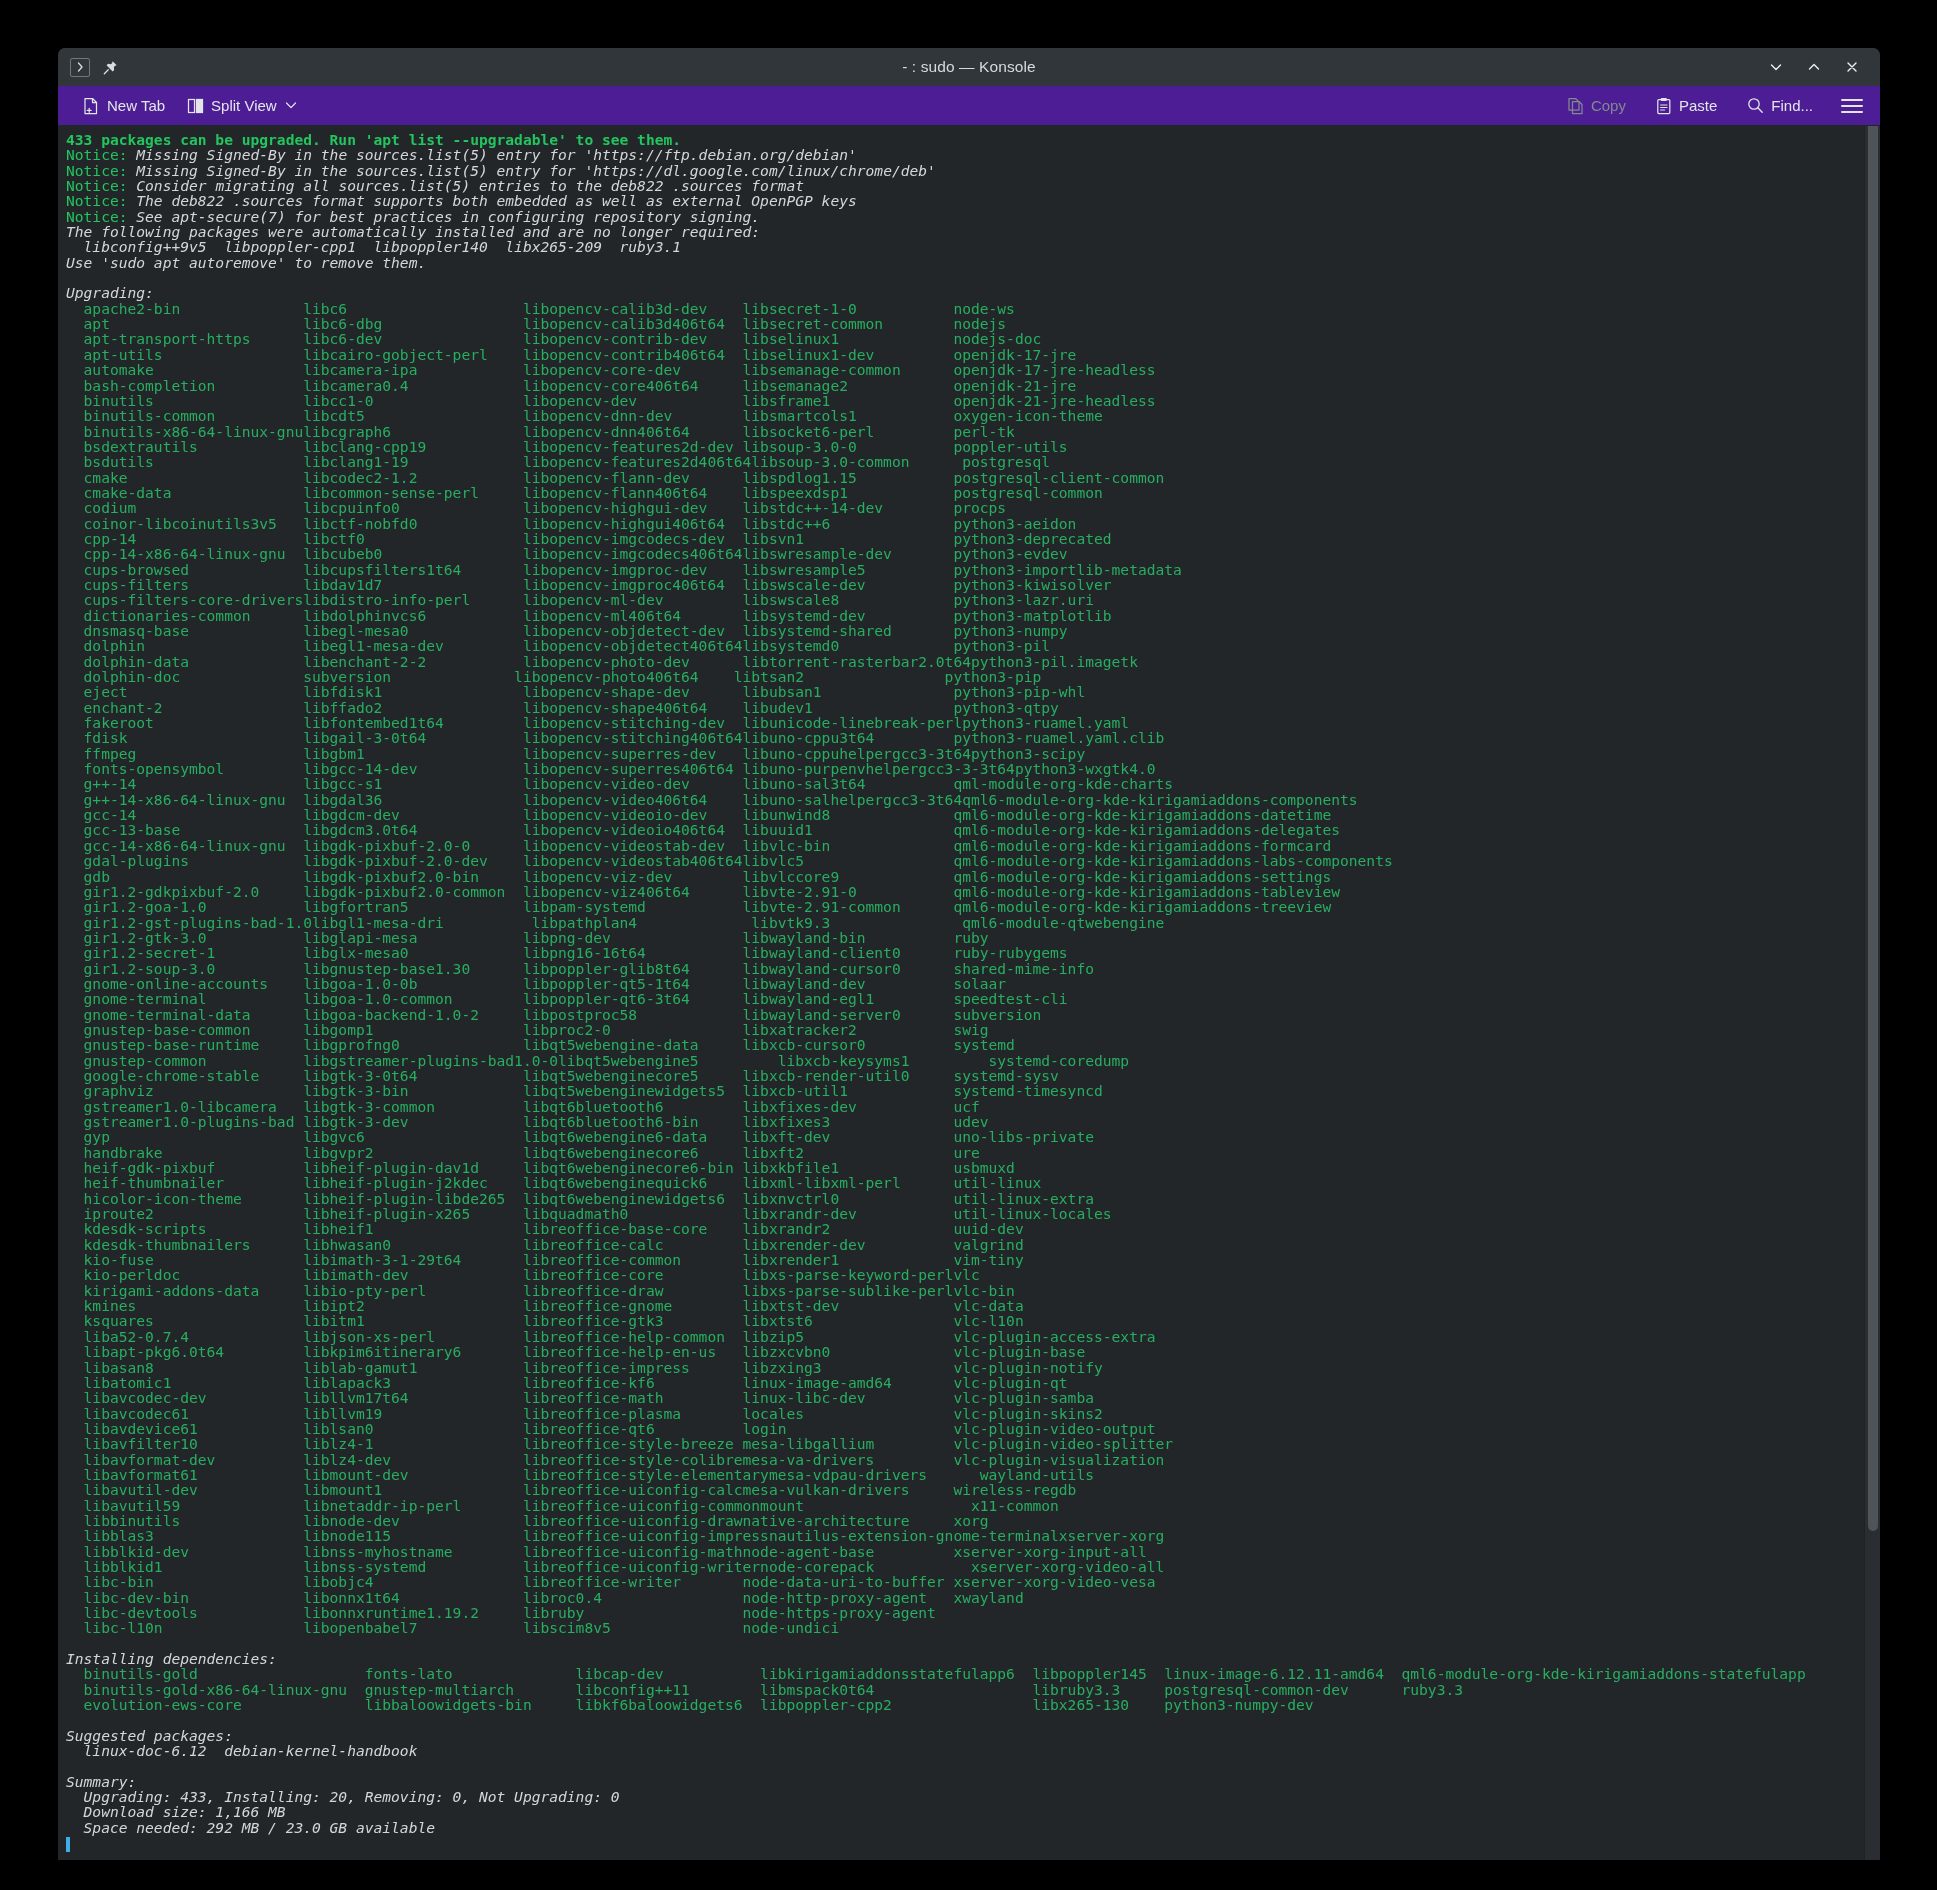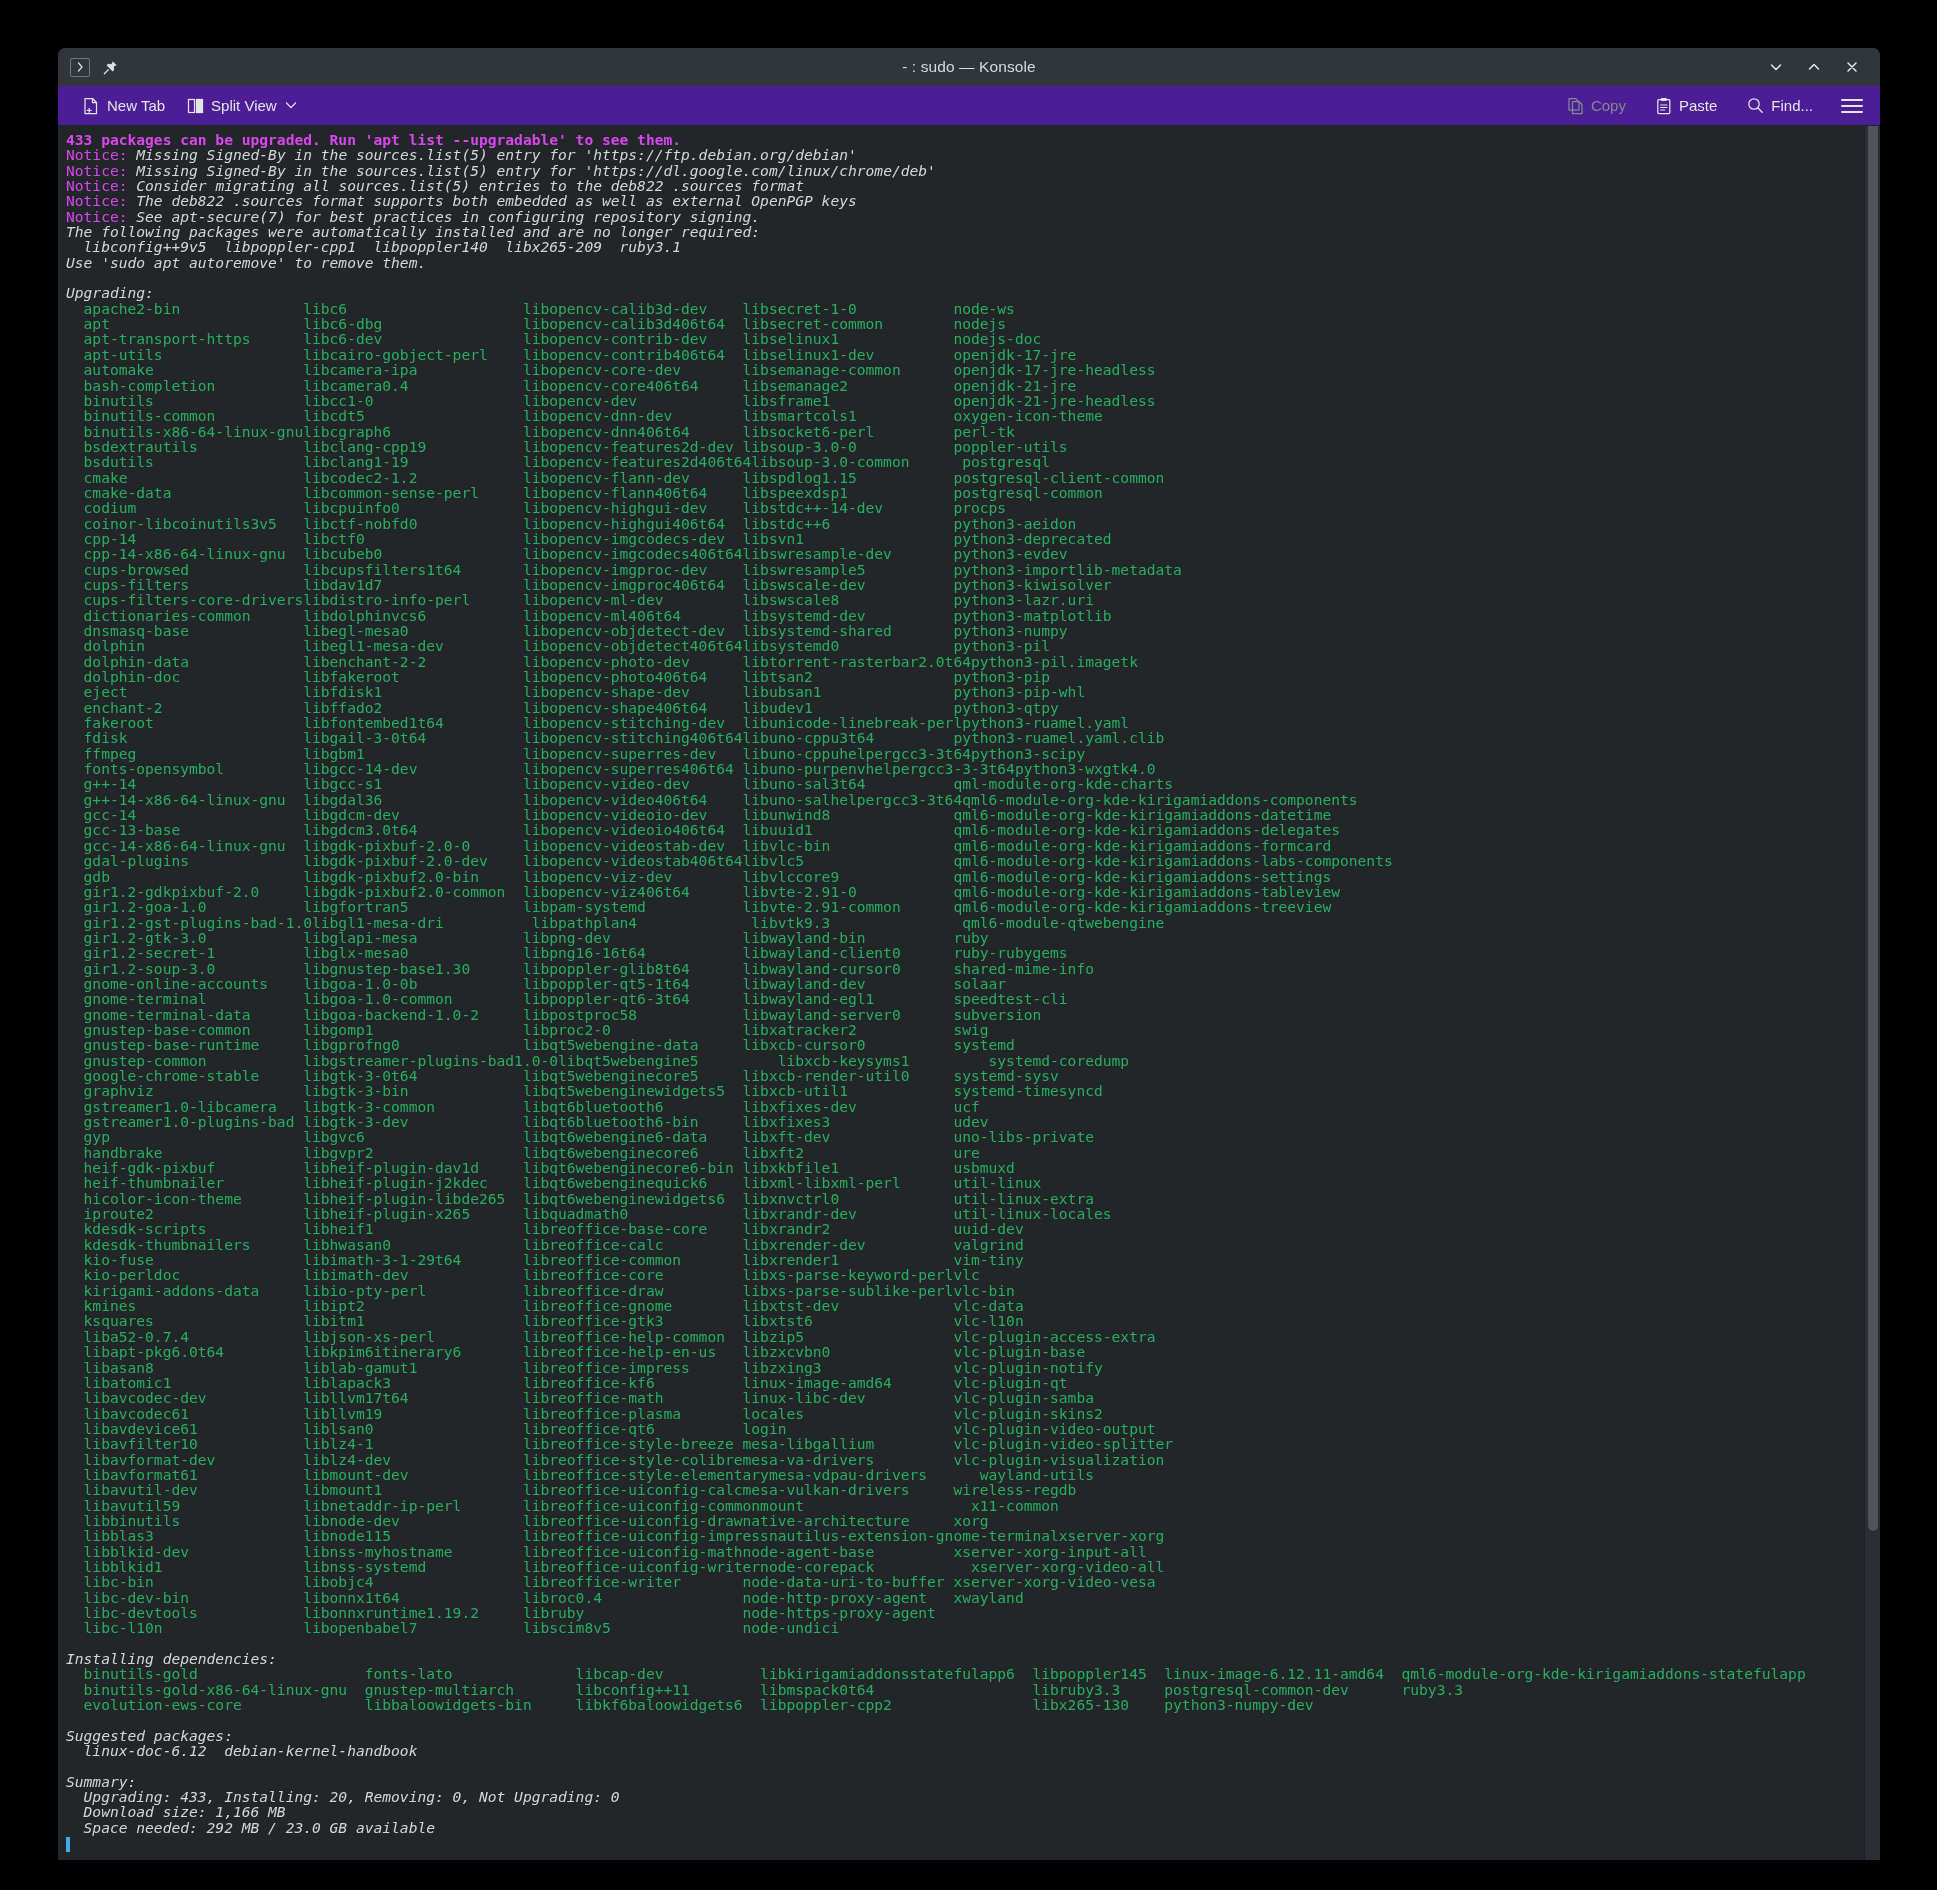--- a/index.html
+++ b/index.html
@@ -148,21 +148,21 @@
   pre.term {
     margin: 0;
     padding: 0 0 0 8px;
     font-family: "DejaVu Sans Mono", "Liberation Mono", monospace;
     font-size: 14.6px;
     line-height: 15.35px;
     color: #d4d7d9;
     white-space: pre;
     letter-spacing: 0px;
   }
-  .c-blue   { color: #d946ef; }
+  .c-blue   { color: #22c55e; }
   .c-green  { color: #27ae60; }
   .c-white  { color: #d4d7d9; font-style: italic; }
   .bold { font-weight: bold; }
 
   #cursor {
     position: absolute;
     left: 8px;
     width: 4px;
     height: 15px;
     background: #3daee9;
@@ -330,21 +330,21 @@
 <span class="c-green">  coinor-libcoinutils3v5   libctf-nobfd0            libopencv-highgui406t64  libstdc++6              python3-aeidon</span>
 <span class="c-green">  cpp-14                   libctf0                  libopencv-imgcodecs-dev  libsvn1                 python3-deprecated</span>
 <span class="c-green">  cpp-14-x86-64-linux-gnu  libcubeb0                libopencv-imgcodecs406t64libswresample-dev       python3-evdev</span>
 <span class="c-green">  cups-browsed             libcupsfilters1t64       libopencv-imgproc-dev    libswresample5          python3-importlib-metadata</span>
 <span class="c-green">  cups-filters             libdav1d7                libopencv-imgproc406t64  libswscale-dev          python3-kiwisolver</span>
 <span class="c-green">  cups-filters-core-driverslibdistro-info-perl      libopencv-ml-dev         libswscale8             python3-lazr.uri</span>
 <span class="c-green">  dictionaries-common      libdolphinvcs6           libopencv-ml406t64       libsystemd-dev          python3-matplotlib</span>
 <span class="c-green">  dnsmasq-base             libegl-mesa0             libopencv-objdetect-dev  libsystemd-shared       python3-numpy</span>
 <span class="c-green">  dolphin                  libegl1-mesa-dev         libopencv-objdetect406t64libsystemd0             python3-pil</span>
 <span class="c-green">  dolphin-data             libenchant-2-2           libopencv-photo-dev      libtorrent-rasterbar2.0t64python3-pil.imagetk</span>
-<span class="c-green">  dolphin-doc              libfakeroot              libopencv-photo406t64    libtsan2                python3-pip</span>
+<span class="c-green">  dolphin-doc              subversion              libopencv-photo406t64    libtsan2                python3-pip</span>
 <span class="c-green">  eject                    libfdisk1                libopencv-shape-dev      libubsan1               python3-pip-whl</span>
 <span class="c-green">  enchant-2                libffado2                libopencv-shape406t64    libudev1                python3-qtpy</span>
 <span class="c-green">  fakeroot                 libfontembed1t64         libopencv-stitching-dev  libunicode-linebreak-perlpython3-ruamel.yaml</span>
 <span class="c-green">  fdisk                    libgail-3-0t64           libopencv-stitching406t64libuno-cppu3t64         python3-ruamel.yaml.clib</span>
 <span class="c-green">  ffmpeg                   libgbm1                  libopencv-superres-dev   libuno-cppuhelpergcc3-3t64python3-scipy</span>
 <span class="c-green">  fonts-opensymbol         libgcc-14-dev            libopencv-superres406t64 libuno-purpenvhelpergcc3-3-3t64python3-wxgtk4.0</span>
 <span class="c-green">  g++-14                   libgcc-s1                libopencv-video-dev      libuno-sal3t64          qml-module-org-kde-charts</span>
 <span class="c-green">  g++-14-x86-64-linux-gnu  libgdal36                libopencv-video406t64    libuno-salhelpergcc3-3t64qml6-module-org-kde-kirigamiaddons-components</span>
 <span class="c-green">  gcc-14                   libgdcm-dev              libopencv-videoio-dev    libunwind8              qml6-module-org-kde-kirigamiaddons-datetime</span>
 <span class="c-green">  gcc-13-base              libgdcm3.0t64            libopencv-videoio406t64  libuuid1                qml6-module-org-kde-kirigamiaddons-delegates</span>

